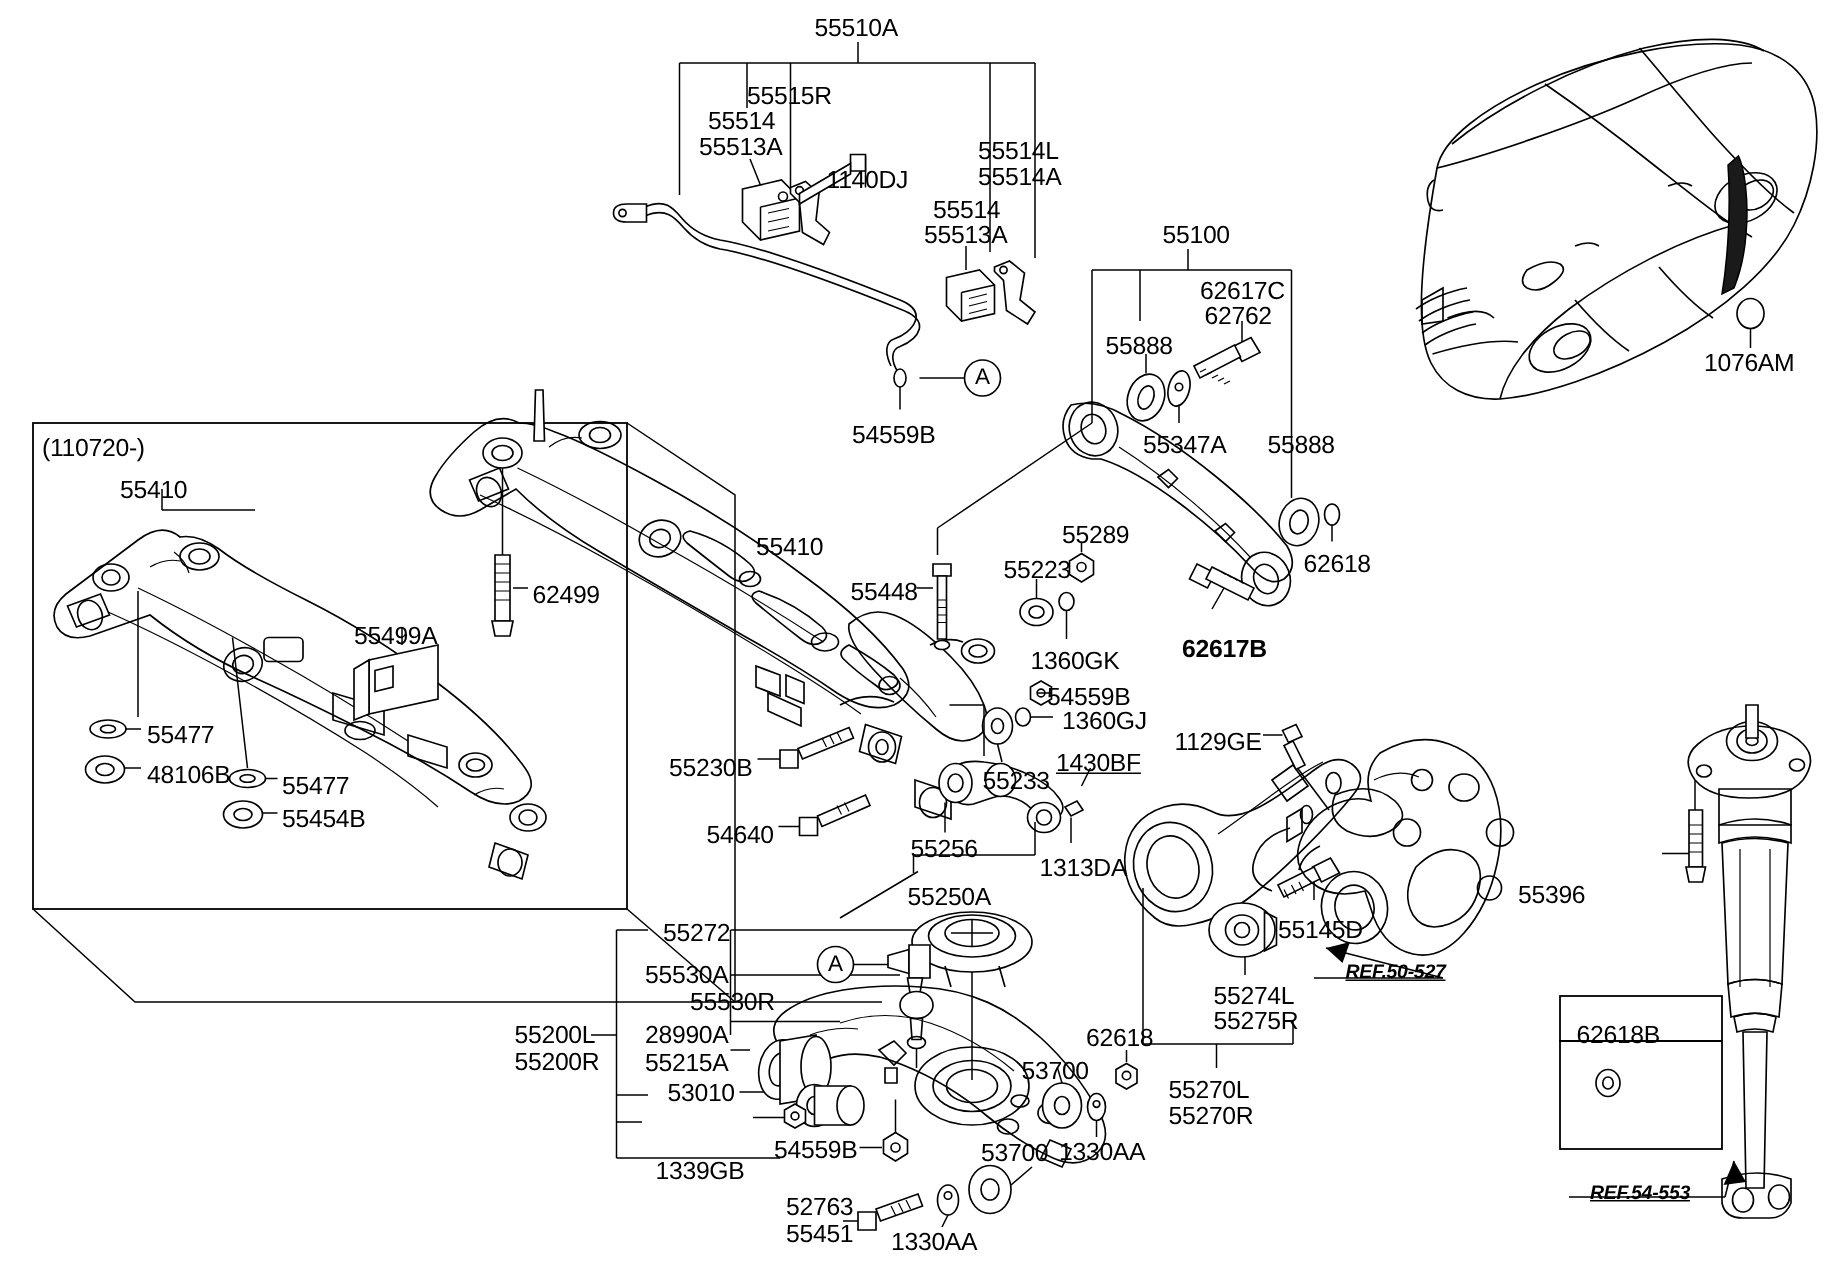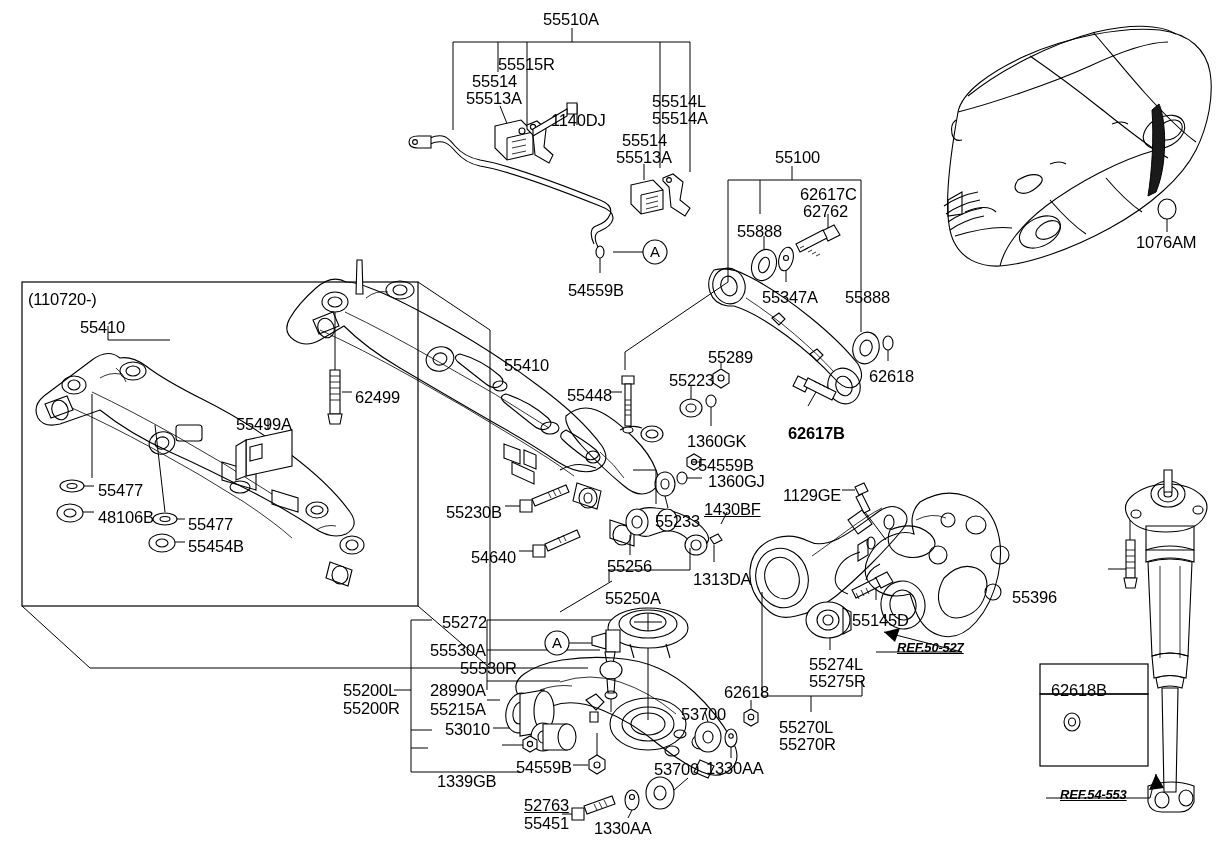--- a/index.html
+++ b/index.html
@@ -627,21 +627,21 @@
 <span class="lbl" style="left:442px;top:613px;">55272</span>
 <span class="lbl" style="left:430px;top:641px;">55530A</span>
 <span class="lbl" style="left:430px;top:659px;margin-left:30px;">55530R</span>
 <span class="lbl" style="left:343px;top:681px;">55200L</span>
 <span class="lbl" style="left:343px;top:699px;">55200R</span>
 <span class="lbl" style="left:430px;top:681px;">28990A</span>
 <span class="lbl" style="left:430px;top:700px;">55215A</span>
 <span class="lbl" style="left:445px;top:720px;">53010</span>
 <span class="lbl" style="left:437px;top:772px;">1339GB</span>
 <span class="lbl" style="left:516px;top:758px;">54559B</span>
-<span class="lbl" style="left:524px;top:796px;text-decoration:underline;">52763</span>
+<span class="lbl" style="left:524px;top:796px;">52763</span>
 <span class="lbl" style="left:524px;top:814px;">55451</span>
 <span class="lbl" style="left:594px;top:819px;">1330AA</span>
 <span class="lbl" style="left:654px;top:760px;">53700</span>
 <span class="lbl" style="left:681px;top:705px;">53700</span>
 <span class="lbl" style="left:706px;top:759px;">1330AA</span>
 <span class="lbl" style="left:724px;top:683px;">62618</span>
 <span class="lbl" style="left:650px;top:243px;font-size:15px;">A</span>
 <span class="lbl" style="left:552px;top:634px;font-size:15px;">A</span>
 
 </div>

